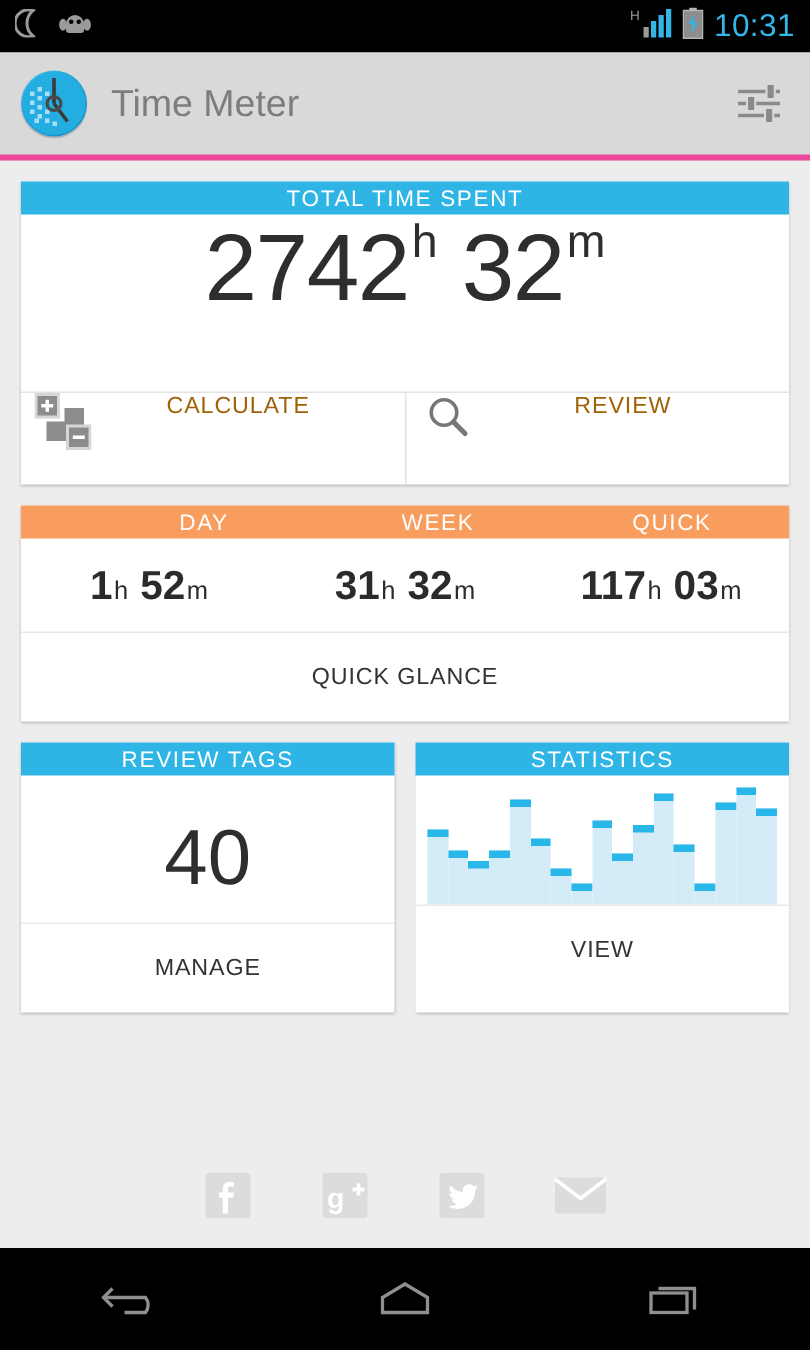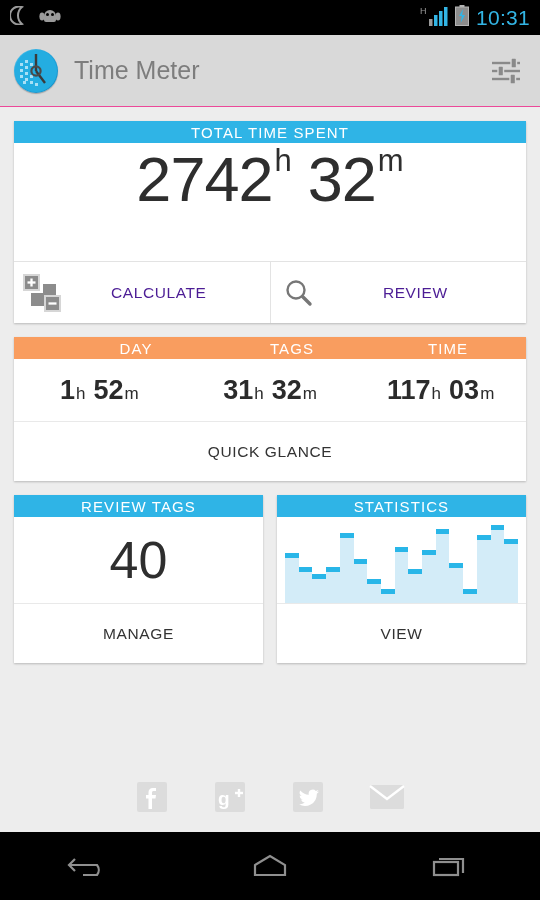--- a/index.html
+++ b/index.html
@@ -16,21 +16,21 @@
     height:35px; background:#000; color:#fff;
     display:flex; align-items:center; padding:0 10px;
   }
   .sb-left { display:flex; align-items:center; gap:13px; }
   .sb-right { margin-left:auto; display:flex; align-items:center; gap:7px; }
   .sb-clock { color:#33b5e5; font-size:21px; letter-spacing:0.3px; }
 
   
   .actionbar {
     height:72px; background:#d9d9d9;
-    border-bottom:1px solid #ec4899;
+    border-bottom:4px solid #ec4899;
     display:flex; align-items:center; padding:0 14px;
   }
   .app-icon { width:44px; height:44px; border-radius:50%; position:relative;
     background:radial-gradient(circle at 32% 30%, #4fc6ef 0%, #22a5dd 55%, #0f7fb5 100%);
     box-shadow:0 1px 1px rgba(0,0,0,.25); overflow:hidden; flex:none; }
   .app-title { margin-left:16px; font-size:25px; color:#7d7d7d; font-weight:400; }
   .ab-settings { margin-left:auto; width:40px; height:40px; position:relative; }
 
   
   .content { padding:0 14px; }
@@ -50,22 +50,22 @@
   .big-value {
     height:118px; display:flex; align-items:flex-start; justify-content:center;
     color:#2e2e2e;
   }
   .num { font-size:63px; font-weight:300; letter-spacing:-1px; }
   .unit { font-size:31px; font-weight:300; margin-left:2px; margin-right:16px; }
   .unit.last { margin-right:0; }
 
   .actions { display:flex; border-top:1px solid #e3e3e3; height:62px; }
   .action {
-    flex:1; display:flex; align-items:center;
-    font-size:15.5px; color:#4c1d95; letter-spacing:.6px; position:relative;
+    flex:1; display:flex; align-items:flex-start;
+    font-size:15.5px; color:#a16207; letter-spacing:.6px; position:relative;
   }
   .action + .action { border-left:1px solid #e3e3e3; }
   .action .lbl { flex:1; text-align:center; padding-right:22px; }
   .action .ico { width:56px; display:flex; justify-content:center; align-items:center; }
 
   
   .triple { display:flex; height:62px; align-items:center; }
   .triple > div { flex:1; text-align:center; color:#2b2b2b; }
   .tnum { font-size:27px; font-weight:bold; }
   .tunit { font-size:17px; font-weight:400; margin-left:1px; margin-right:8px; }
@@ -73,21 +73,21 @@
   .single-action {
     height:60px; border-top:1px solid #e9e9e9;
     display:flex; align-items:center; justify-content:center;
     font-size:15.5px; color:#333; letter-spacing:.6px;
   }
 
   
   .row2 { display:flex; gap:14px; }
   .row2 > .card { flex:1; margin-top:14px; }
   .tag-value { height:86px; display:flex; align-items:center; justify-content:center;
-    font-size:52px; font-weight:300; color:#2e2e2e; }
+    font-size:52px; font-weight:300; color:#2e2e2e;margin-top:12px; }
   .chart-wrap { height:86px; padding:6px 8px 0 8px; }
   .chart { width:100%; height:100%; display:flex; align-items:flex-end; }
   .bar { flex:1; background:#d3ecf8; position:relative; }
   .bar::before { content:""; position:absolute; top:0; left:0; right:0; height:5px; background:#29b6e8; }
 
   
   .social {
     position:absolute; left:0; right:0; top:780px;
     display:flex; justify-content:center; gap:44px; align-items:center;
   }
@@ -216,22 +216,22 @@
             </svg>
           </span>
           <span class="lbl">REVIEW</span>
         </div>
       </div>
     </div>
 
     <div class="card">
       <div class="card-header hdr-orange hdr-3col">
         <div>DAY</div>
-        <div>TAGS</div>
-        <div>TIME</div>
+        <div>WEEK</div>
+        <div>QUICK</div>
       </div>
       <div class="triple">
         <div>
           <span class="tnum">1</span><span class="tunit">h</span><span class="tnum">52</span><span class="tunit last">m</span>
         </div>
         <div>
           <span class="tnum">31</span><span class="tunit">h</span><span class="tnum">32</span><span class="tunit last">m</span>
         </div>
         <div>
           <span class="tnum">117</span><span class="tunit">h</span><span class="tnum">03</span><span class="tunit last">m</span>

